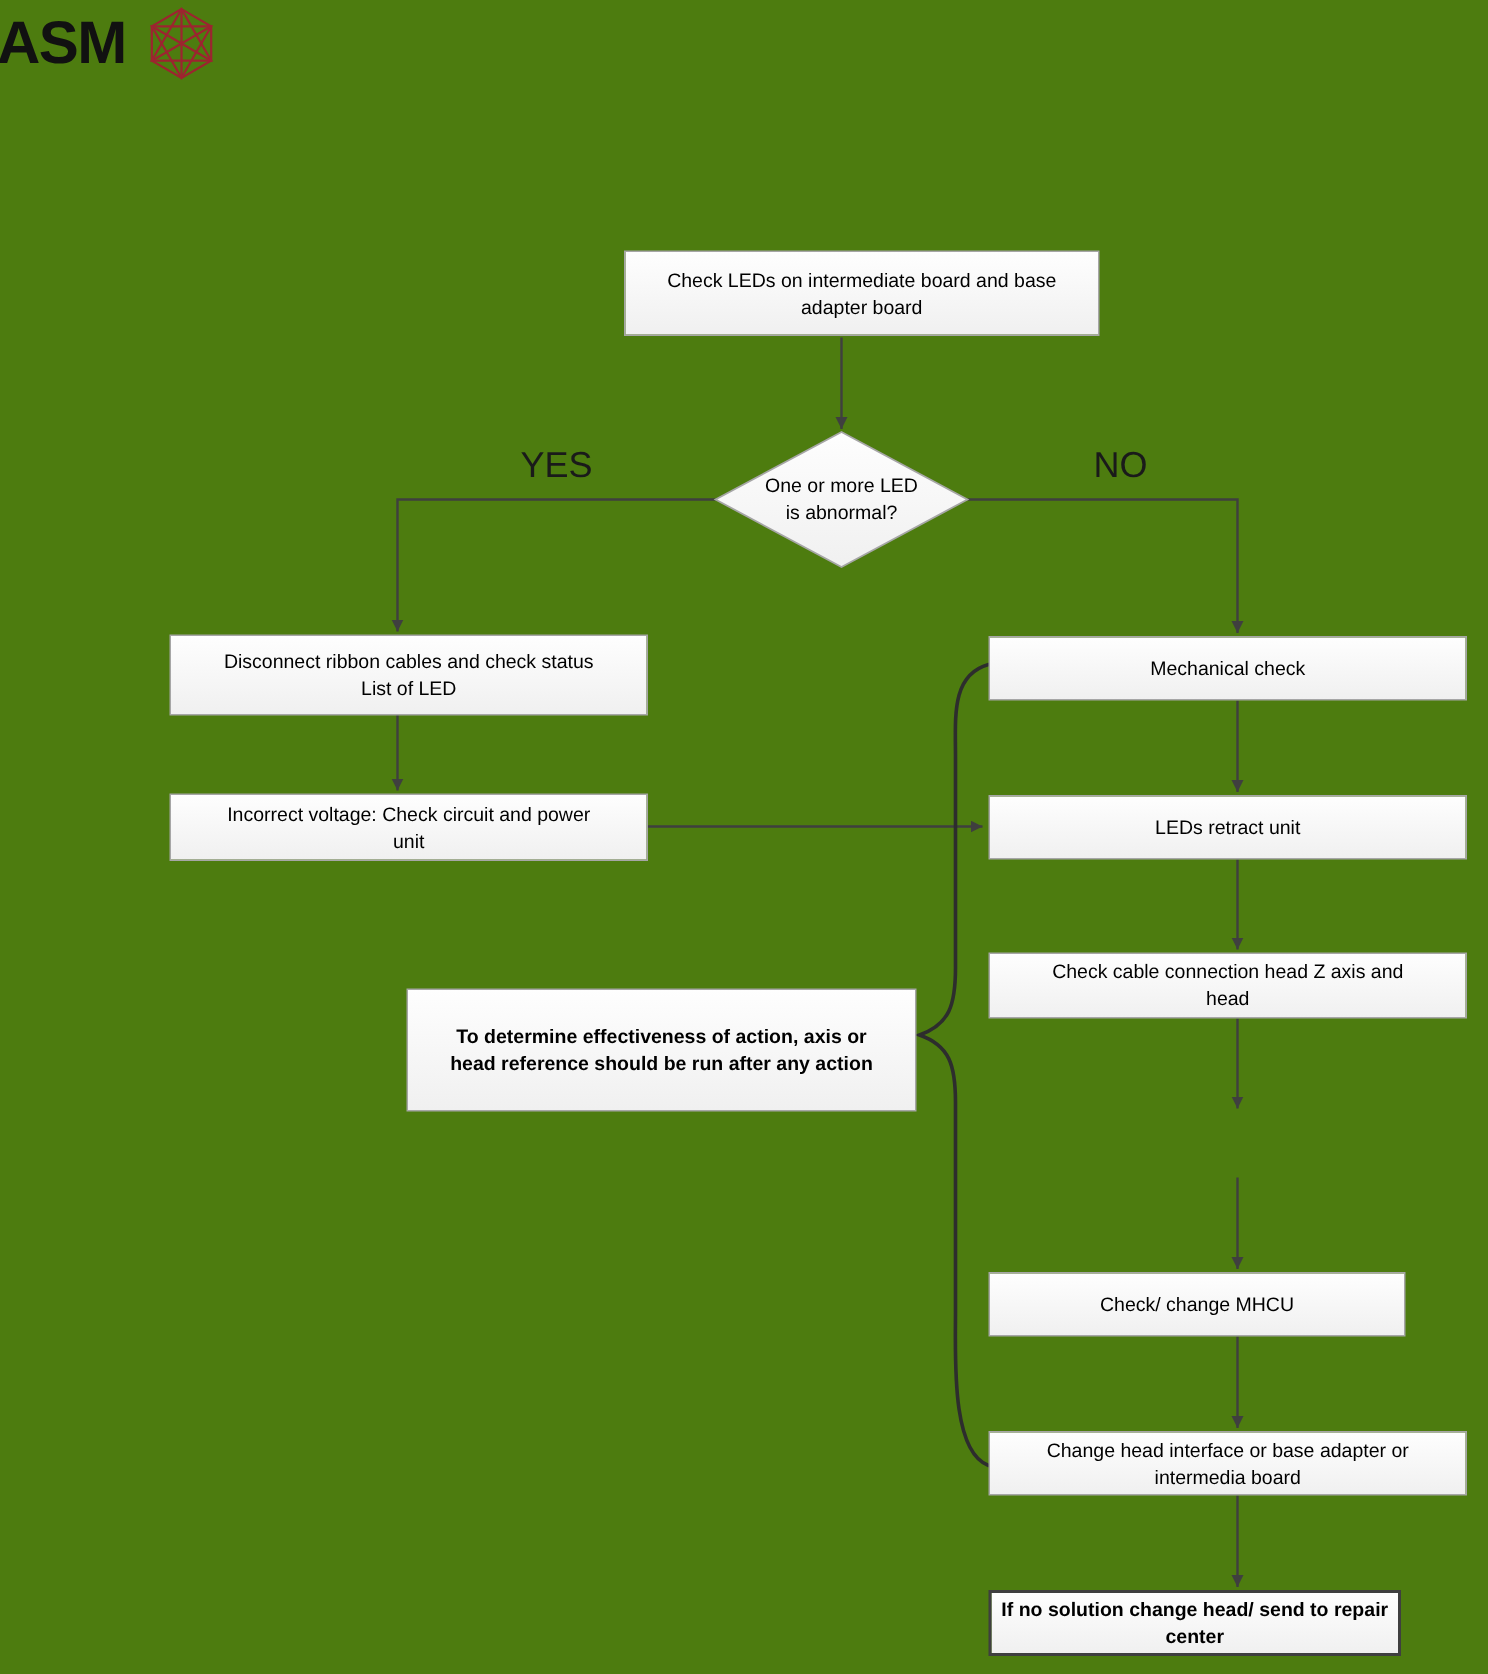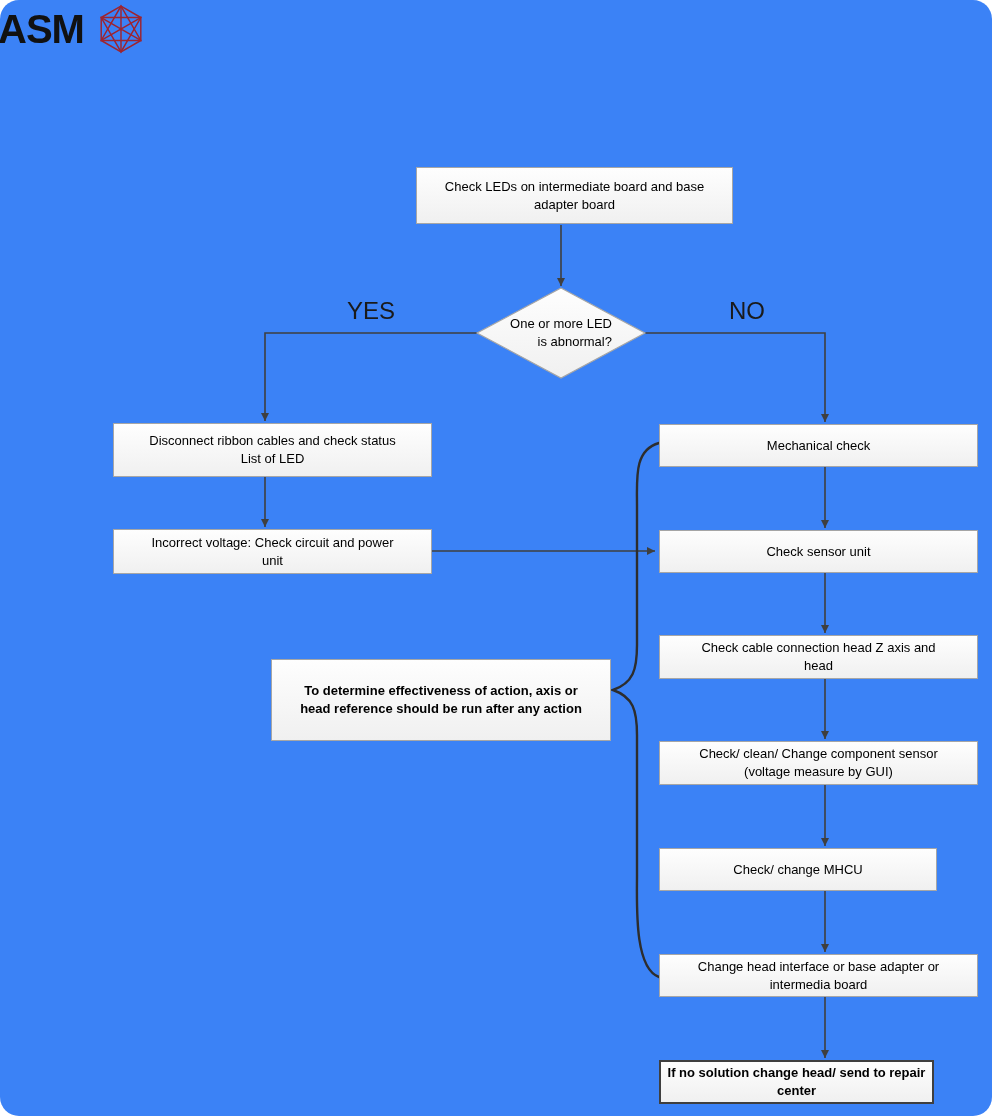--- a/index.html
+++ b/index.html
@@ -2,21 +2,21 @@
 <html><head>
 <meta charset="utf-8">
 <style>
   * { box-sizing: border-box; }
   html, body { margin: 0; padding: 0; }
   body {
     width: 992px; height: 1116px;
     background: #ffffff;
     font-family: "Liberation Sans", sans-serif;
   }
-  .canvas { position: relative; width: 992px; height: 1116px; overflow: hidden; background: #3b82f6; border-radius: 19px; }
+  .canvas { position: relative; width: 992px; height: 1116px; overflow: hidden; background: #4d7c0f; }
   .connector-layer { position: absolute; left: 0; top: 0; pointer-events: none; }
 
   .logo { position: absolute; left: -2px; top: 4px; display: flex; align-items: center; gap: 12px; }
   .logo-text { font-size: 40px; font-weight: 700; color: #111; letter-spacing: -1px; }
   .logo-icon { display: block; }
 
   .node {
     position: absolute;
     display: flex; align-items: center; justify-content: center;
     text-align: center;
@@ -25,21 +25,21 @@
     font-size: 13px; line-height: 1.35; color: #000;
     white-space: pre-line;
     padding: 2px 8px;
   }
   .node.final { border: 2px solid #3f3f3f; font-weight: 700; padding: 2px 4px; }
   .node.note { font-weight: 700; padding: 2px 6px; }
 
   .decision-text {
     position: absolute;
     display: flex; align-items: center; justify-content: center;
-    text-align: right;
+    text-align: center;
     font-size: 13px; line-height: 1.35; color: #000;
     white-space: pre-line;
   }
   .branch-label {
     position: absolute;
     font-size: 24px; color: #1a1a1a;
   }
 </style>
 </head>
 <body>
@@ -96,25 +96,23 @@
 
   <div class="branch-label" style="left:347px;top:297px">YES</div>
   <div class="branch-label" style="left:729px;top:297px">NO</div>
 
   <div class="node" style="left:113px;top:423px;width:319px;height:54px">Disconnect ribbon cables and check status
 List of LED</div>
   <div class="node" style="left:659px;top:424px;width:319px;height:43px">Mechanical check</div>
 
   <div class="node" style="left:113px;top:529px;width:319px;height:45px">Incorrect voltage: Check circuit and power
 unit</div>
-  <div class="node" style="left:659px;top:530px;width:319px;height:43px">Check sensor unit</div>
+  <div class="node" style="left:659px;top:530px;width:319px;height:43px">LEDs retract unit</div>
   <div class="node" style="left:659px;top:635px;width:319px;height:44px">Check cable connection head Z axis and
 head</div>
-  <div class="node" style="left:659px;top:741px;width:319px;height:44px">Check/ clean/ Change component sensor
-(voltage measure by GUI)</div>
   <div class="node" style="left:659px;top:848px;width:278px;height:43px">Check/ change MHCU</div>
   <div class="node" style="left:659px;top:954px;width:319px;height:43px">Change head interface or base adapter or
 intermedia board</div>
 
   <div class="node final" style="left:659px;top:1060px;width:275px;height:44px">If no solution change head/ send to repair
 center</div>
 
   <div class="node note" style="left:271px;top:659px;width:340px;height:82px">To determine effectiveness of action, axis or
 head reference should be run after any action</div>
 

